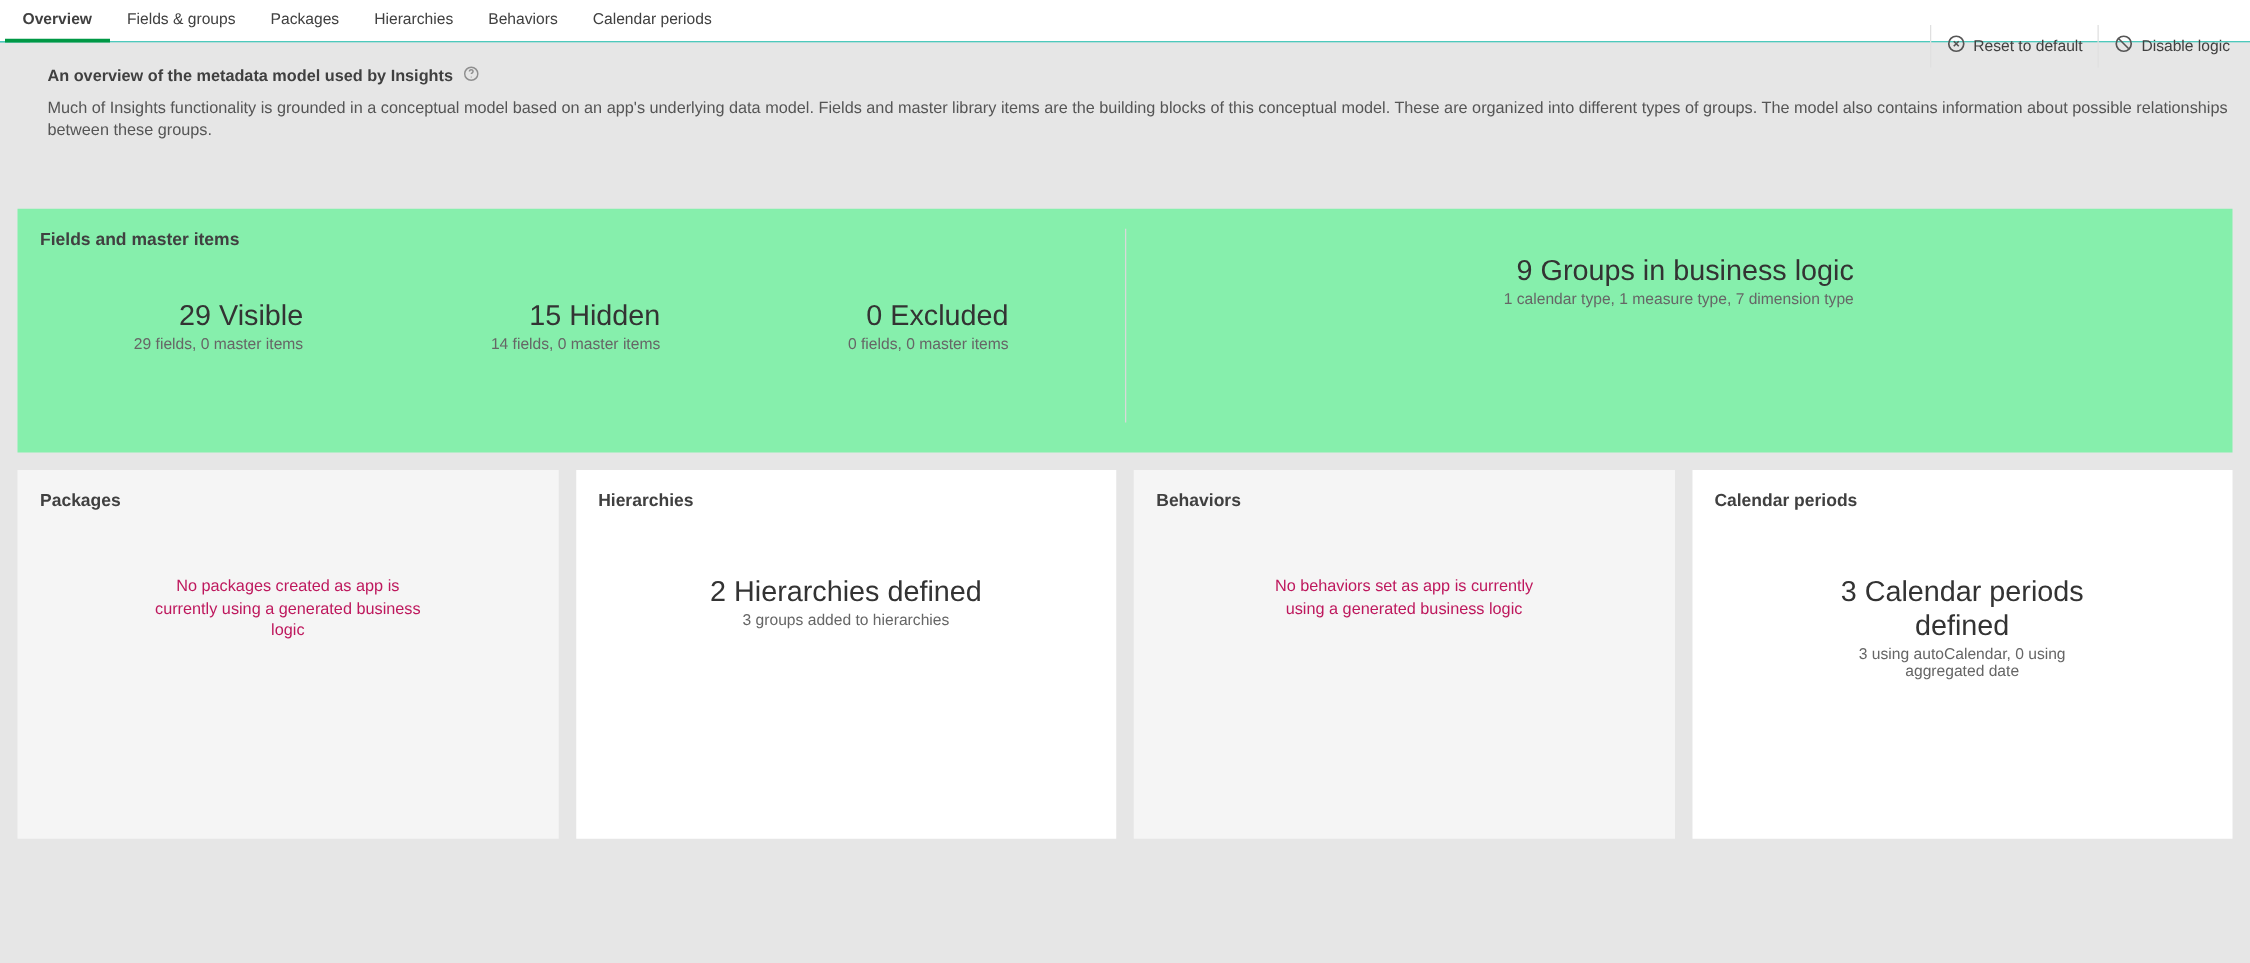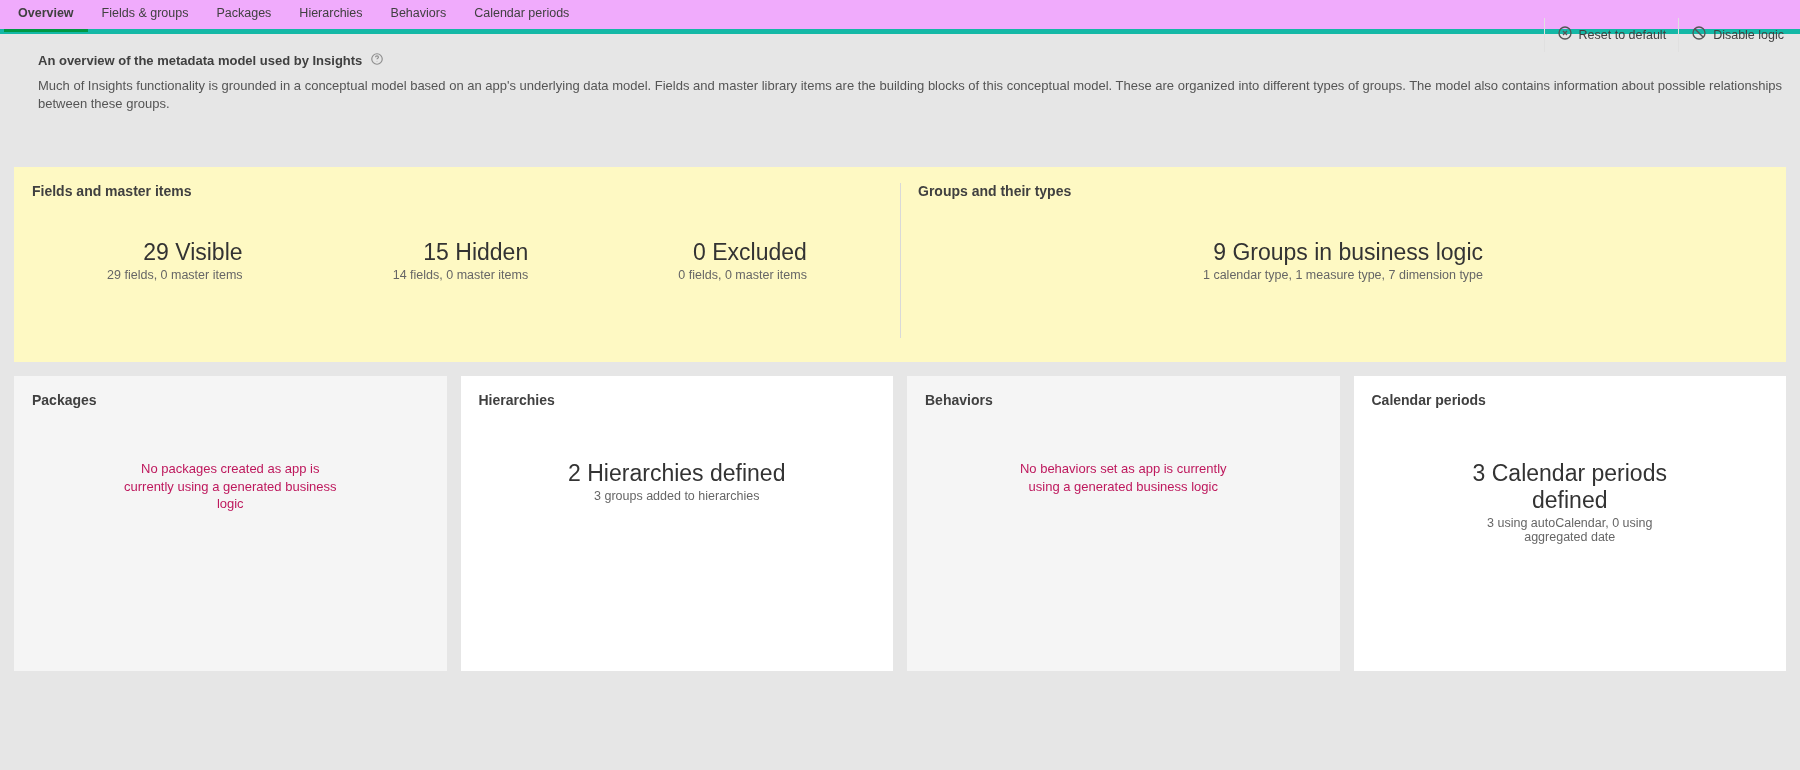--- a/index.html
+++ b/index.html
@@ -10,22 +10,22 @@
     font-size: 13px;
     width: 1800px;
     height: 770px;
     overflow: hidden;
   }
 
   
   .tab-bar {
     display: flex;
     align-items: center;
-    background: #f0abfc;
-    border-bottom: 5px solid #14b8a6;
+    background: #ffffff;
+    border-bottom: 1px solid #14b8a6;
     height: 34px;
     padding: 0 4px 0 4px;
   }
   .tabs { display: flex; flex: 1; }
   .tab {
     padding: 0 14px;
     height: 34px;
     display: flex;
     align-items: center;
     font-size: 12.5px;
@@ -74,21 +74,21 @@
     font-size: 13px;
     color: #555;
     line-height: 1.4;
   }
 
   
   .content { padding: 0 14px; }
 
   
   .summary-card {
-    background: #fef9c3;
+    background: #86efac;
     display: flex;
     margin-top: 40px;
     min-height: 195px;
   }
   .summary-half {
     flex: 1;
     padding: 16px 18px 20px 18px;
     position: relative;
   }
   .summary-half + .summary-half::before {
@@ -222,21 +222,20 @@
           <div class="stat-big">15 Hidden</div>
           <div class="stat-sub">14 fields, 0 master items</div>
         </div>
         <div class="stat-block">
           <div class="stat-big">0 Excluded</div>
           <div class="stat-sub">0 fields, 0 master items</div>
         </div>
       </div>
     </div>
     <div class="summary-half">
-      <div class="summary-title">Groups and their types</div>
       <div class="stat-row">
         <div class="stat-block">
           <div class="stat-big">9 Groups in business logic</div>
           <div class="stat-sub">1 calendar type, 1 measure type, 7 dimension type</div>
         </div>
       </div>
     </div>
   </div>
 
   <div class="cards-grid">

